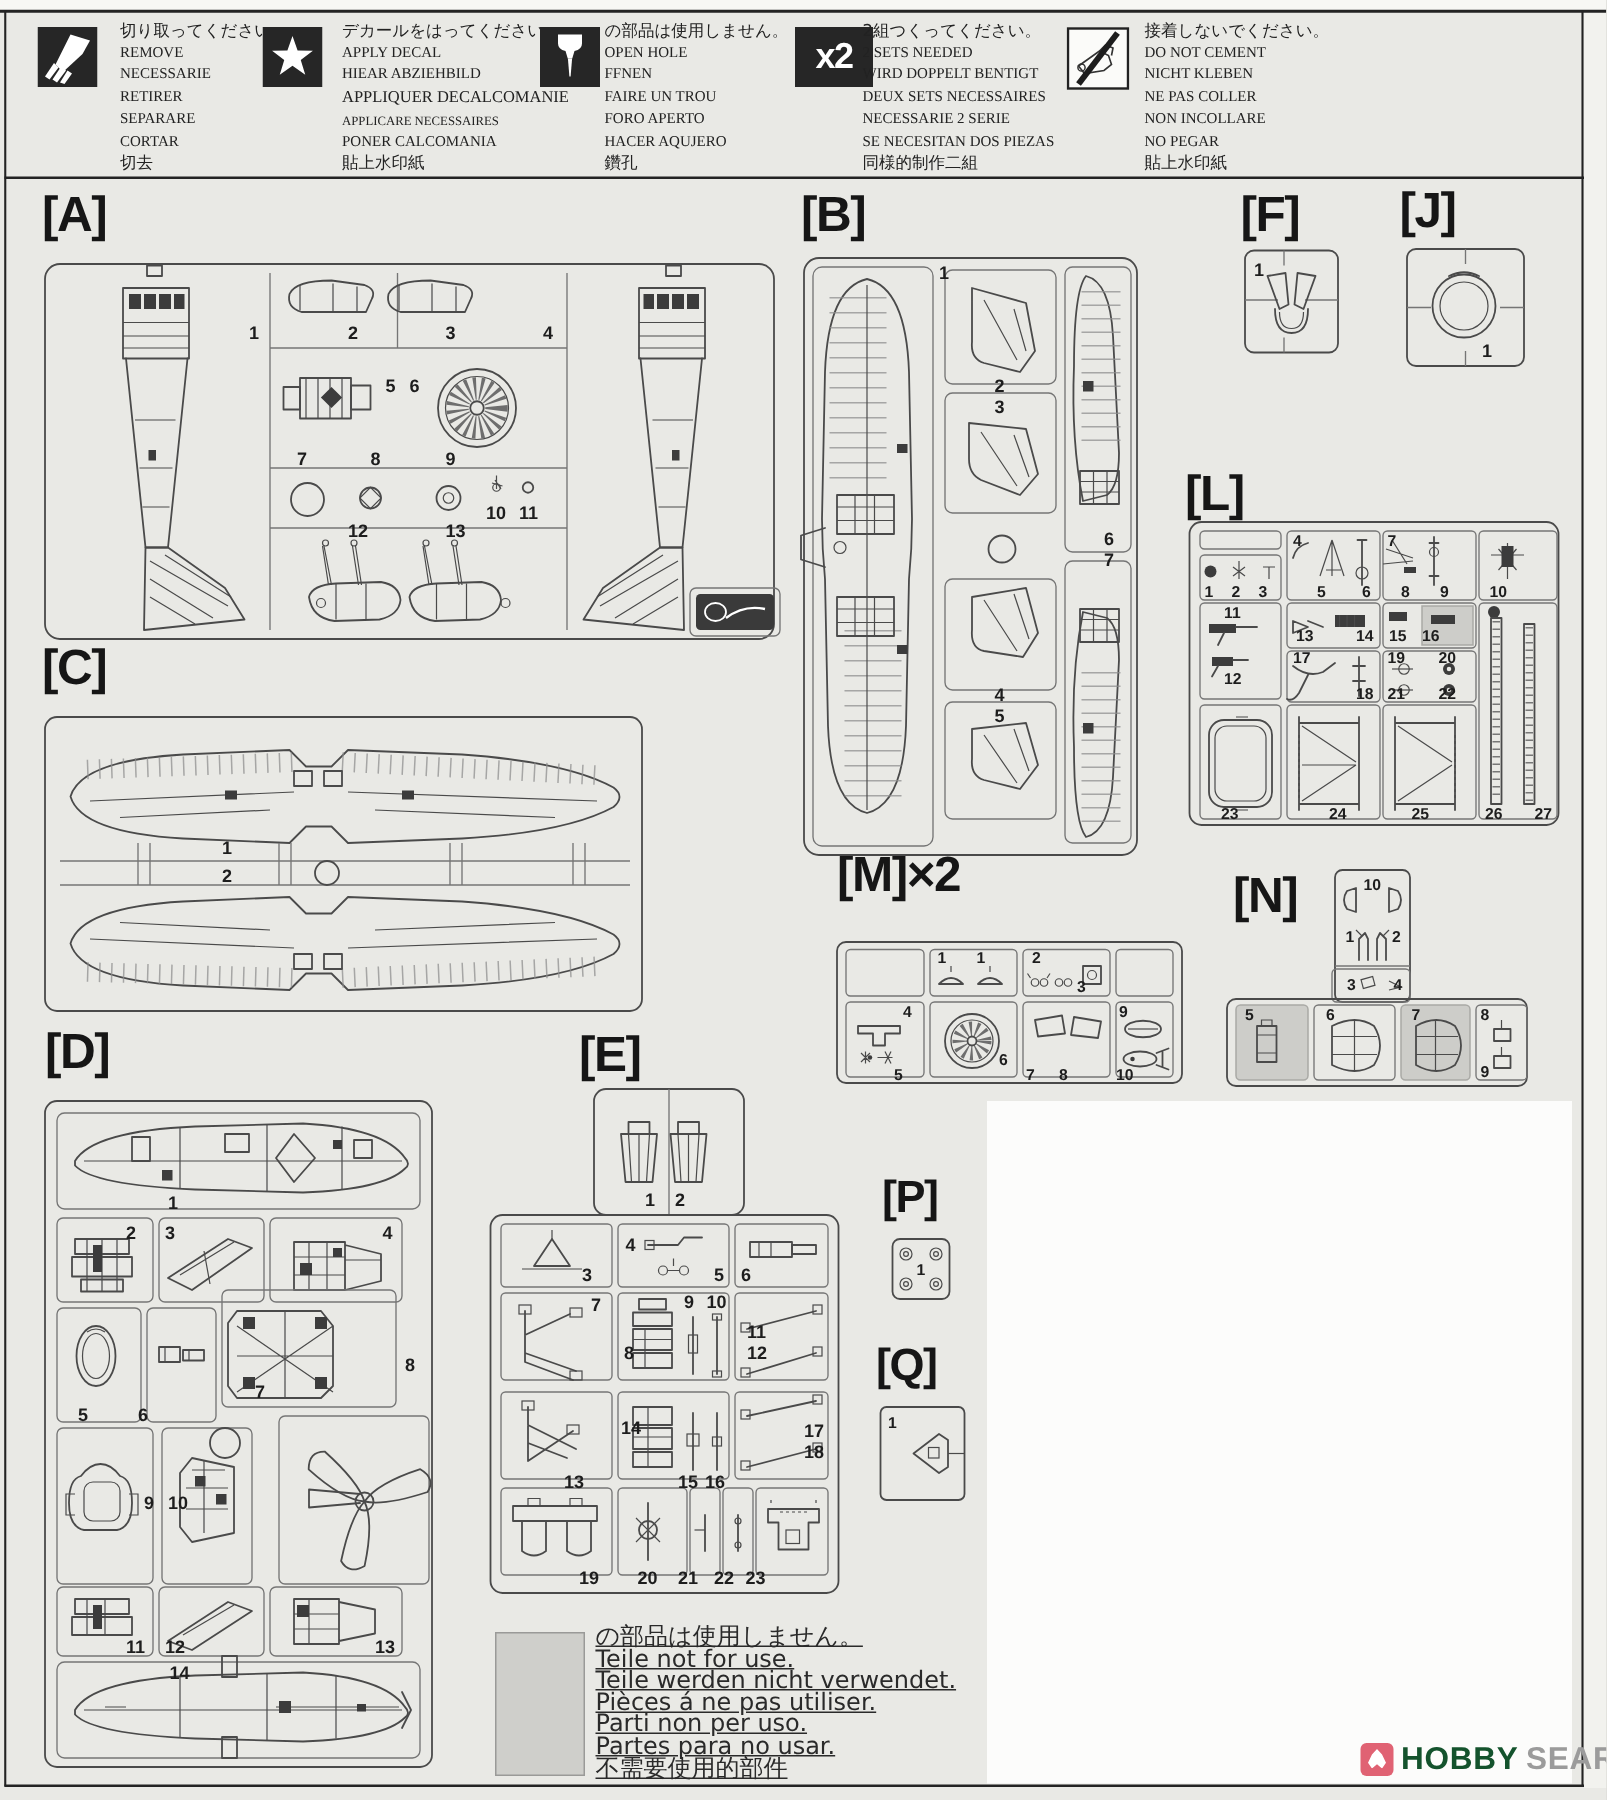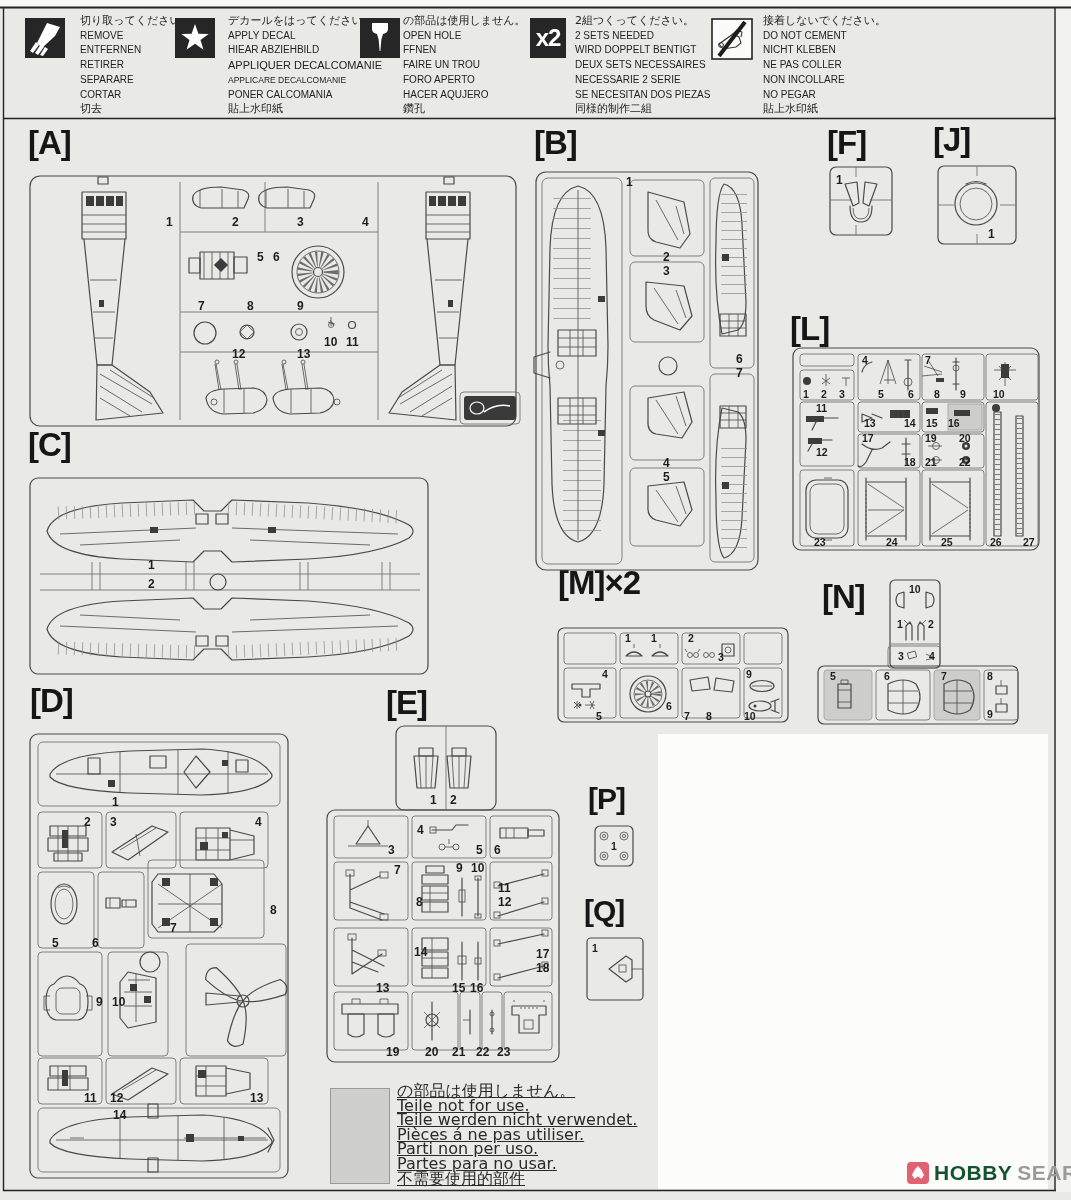--- a/index.html
+++ b/index.html
@@ -2,23 +2,23 @@
 <html><head>
 <meta charset="utf-8">
 <style>
   html,body{margin:0;padding:0;background:#d8d8d4;}
   .page{position:relative;width:1071px;height:1200px;background:#e9e9e5;overflow:hidden;
         font-family:"DejaVu Sans","Liberation Sans",sans-serif;color:#1a1a1a;}
   .topstrip{position:absolute;left:0;top:0;width:1071px;height:7px;background:#f7f7f4;}
   .rightstrip{position:absolute;left:1056px;top:7px;width:15px;height:1185px;background:#f2f2ee;}
   
   .legend-item{position:absolute;top:14px;}
-  .licon{position:absolute;top:4px;width:36px;height:40px;}
+  .licon{position:absolute;top:4px;width:52px;height:40px;}
   .ltext{position:absolute;top:0;width:170px;}
-  .ltext div{font-family:Liberation Sans, sans-serif;font-size:10px;line-height:14.7px;white-space:nowrap;color:#222;}
+  .ltext div{font-family:Liberation Serif, serif;font-size:10px;line-height:14.7px;white-space:nowrap;color:#222;}
   .ltext div.jp{font-family:"DejaVu Sans",sans-serif;font-size:11px;}
   .x2icon{background:#262626;color:#fff;display:flex;align-items:center;justify-content:center;
           font-weight:bold;font-size:24px;font-family:"Liberation Sans",sans-serif;letter-spacing:-1px;}
   
   .sec-label{position:absolute;font-family:"Liberation Sans",sans-serif;font-weight:bold;
              font-size:33px;letter-spacing:-1px;color:#161616;}
   
   svg.art{position:absolute;left:0;top:0;}
   .o{fill:none;stroke:#4a4a4a;stroke-width:1.2;stroke-linejoin:round;stroke-linecap:round;}
   .c{fill:none;stroke:#757575;stroke-width:.9;stroke-linejoin:round;}
@@ -53,40 +53,40 @@
       <svg width="40" height="40">
           <rect width="40" height="40" fill="#262626"></rect>
         <polygon points="22,5 35,9 30,18 17,30 12,25" fill="#fff"></polygon>
         <polygon points="5,33 11,24 14,27 8,35" fill="#fff"></polygon>
         <polygon points="10,35 16,26 19,29 13,37" fill="#fff"></polygon>
         <polygon points="15,37 20,29 23,31 18,38" fill="#fff"></polygon>
       </svg></span>
     <span class="ltext" style="left:55px">
       <div class="jp">切り取ってください。</div>
         <div>REMOVE</div>
-      <div>ENTFERNEN</div>
+      <div>NECESSARIE</div>
         <div>RETIRER</div>
       <div>SEPARARE</div>
         <div>CORTAR</div>
       <div class="jp">切去</div>
     </span>
   </div>
 
   <div class="legend-item" style="left:175px">
     <span class="licon" style="left:0">
       <svg width="40" height="40">
           <rect width="40" height="40" fill="#262626"></rect>
         <polygon points="20,6 23.4,15.7 33.6,15.9 25.5,22 28.5,31.8 20,25.8 11.5,31.8 14.5,22 6.4,15.9 16.6,15.7" fill="#fff"></polygon>
       </svg></span>
     <span class="ltext" style="left:53px">
       <div class="jp">デカールをはってください。</div>
         <div>APPLY DECAL</div>
       <div>HIEAR ABZIEHBILD</div>
         <div style="font-size:11px">APPLIQUER DECALCOMANIE</div>
-      <div style="font-size:8.5px">APPLICARE DECALCOMANIE</div>
+      <div style="font-size:8.5px">APPLICARE NECESSAIRES</div>
         <div>PONER CALCOMANIA</div>
       <div class="jp">貼上水印紙</div>
     </span>
   </div>
 
   <div class="legend-item" style="left:360px">
     <span class="licon" style="left:0">
       <svg width="40" height="40">
           <rect width="40" height="40" fill="#262626"></rect>
         <path d="M12,5 h16 v6 q0,4 -5,5 l-1.5,5 h-3 L17,16 q-5,-1 -5,-5 z" fill="#fff"></path>

